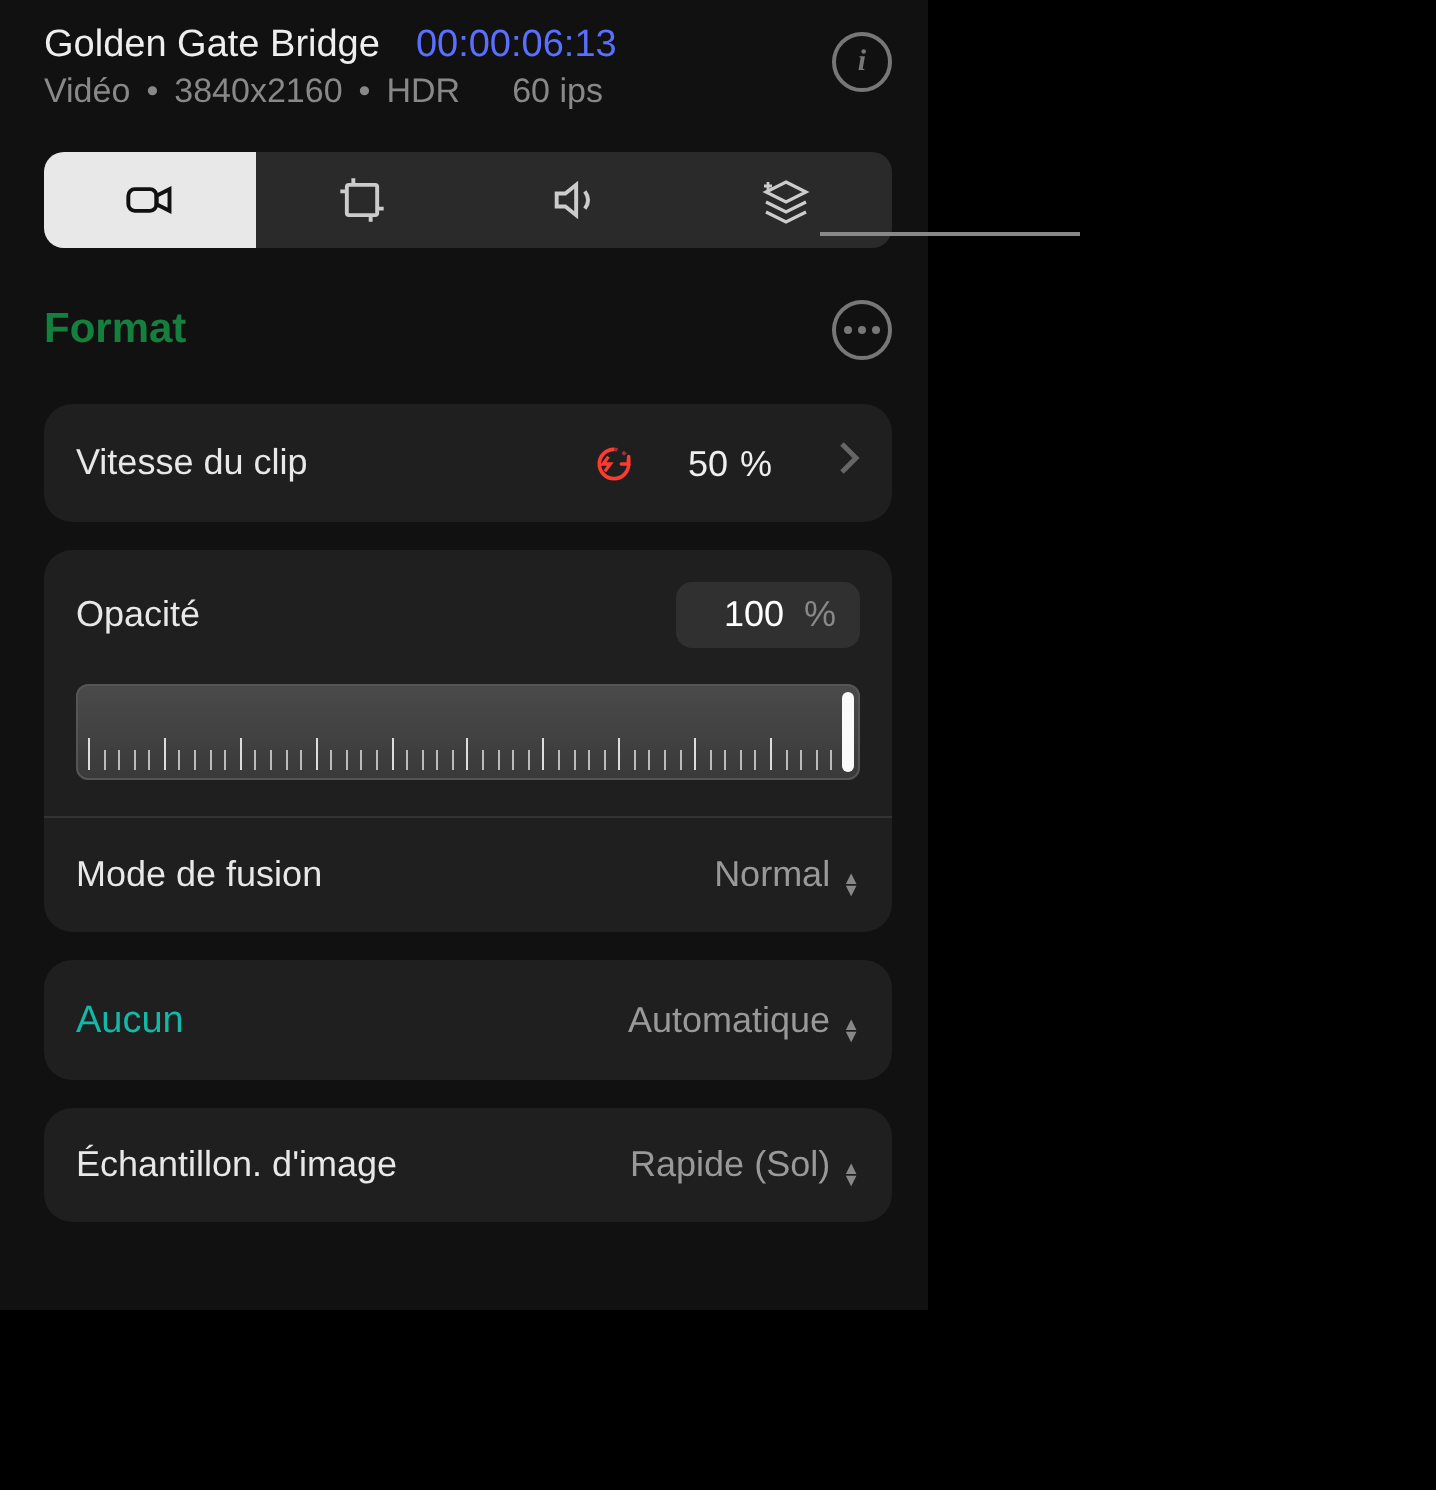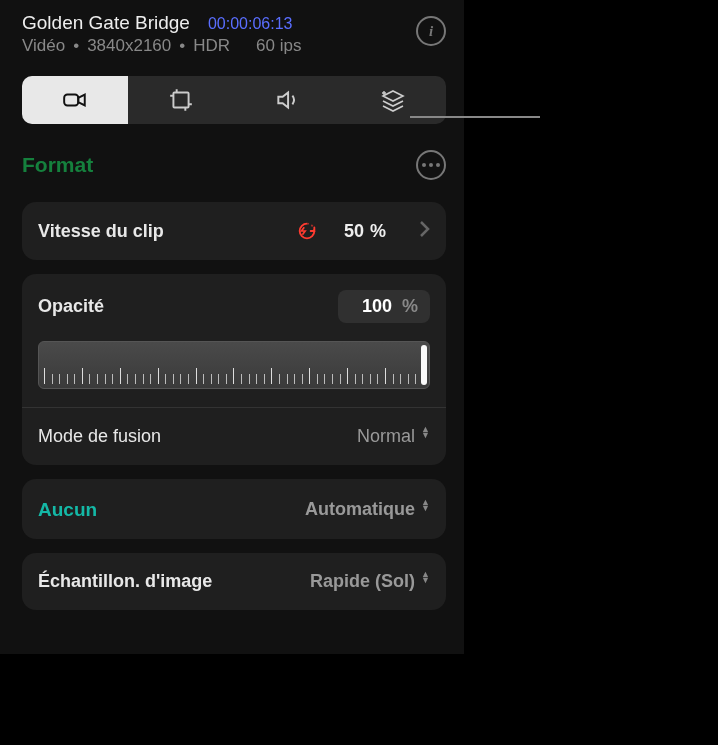--- a/index.html
+++ b/index.html
@@ -29,21 +29,21 @@
       display: flex;
       align-items: baseline;
       gap: 18px;
     }
     .clip-title {
       font-size: 19px;
       font-weight: 400;
       color: #eee;
     }
     .timecode {
-      font-size: 16px;
+      font-size: 19px;
       color: #5a6eff;
       font-variant-numeric: tabular-nums;
       font-weight: 400;
     }
     .meta-row {
       margin-top: 2px;
       font-size: 17px;
       color: #888;
       display: flex;
       gap: 8px;
@@ -117,21 +117,20 @@
       margin: 8px 18px 14px 22px;
       background: #1f1f1f;
       border-radius: 14px;
       padding: 0;
     }
     .row {
       display: flex;
       align-items: center;
       justify-content: space-between;
       padding: 18px 16px;
-      font-weight: bold;
     }
     .row-label {
       font-size: 18px;
       color: #e8e8e8;
     }
     .row-sub {
       font-size: 19px;
       color: #14b8a6;
       margin-top: 2px;
     }
@@ -211,21 +210,21 @@
       margin: 0 0;
     }
     .blend-row {
       padding: 18px 16px;
       display: flex;
       align-items: center;
       justify-content: space-between;
     }
     .select {
       display: flex;
-      align-items: flex-start;
+      align-items: flex-end;
       gap: 6px;
       color: #999;
       font-size: 18px;
     }
     .updown {
       color: #888;
       display: flex;
       flex-direction: column;
       line-height: 6px;
       font-size: 9px;

